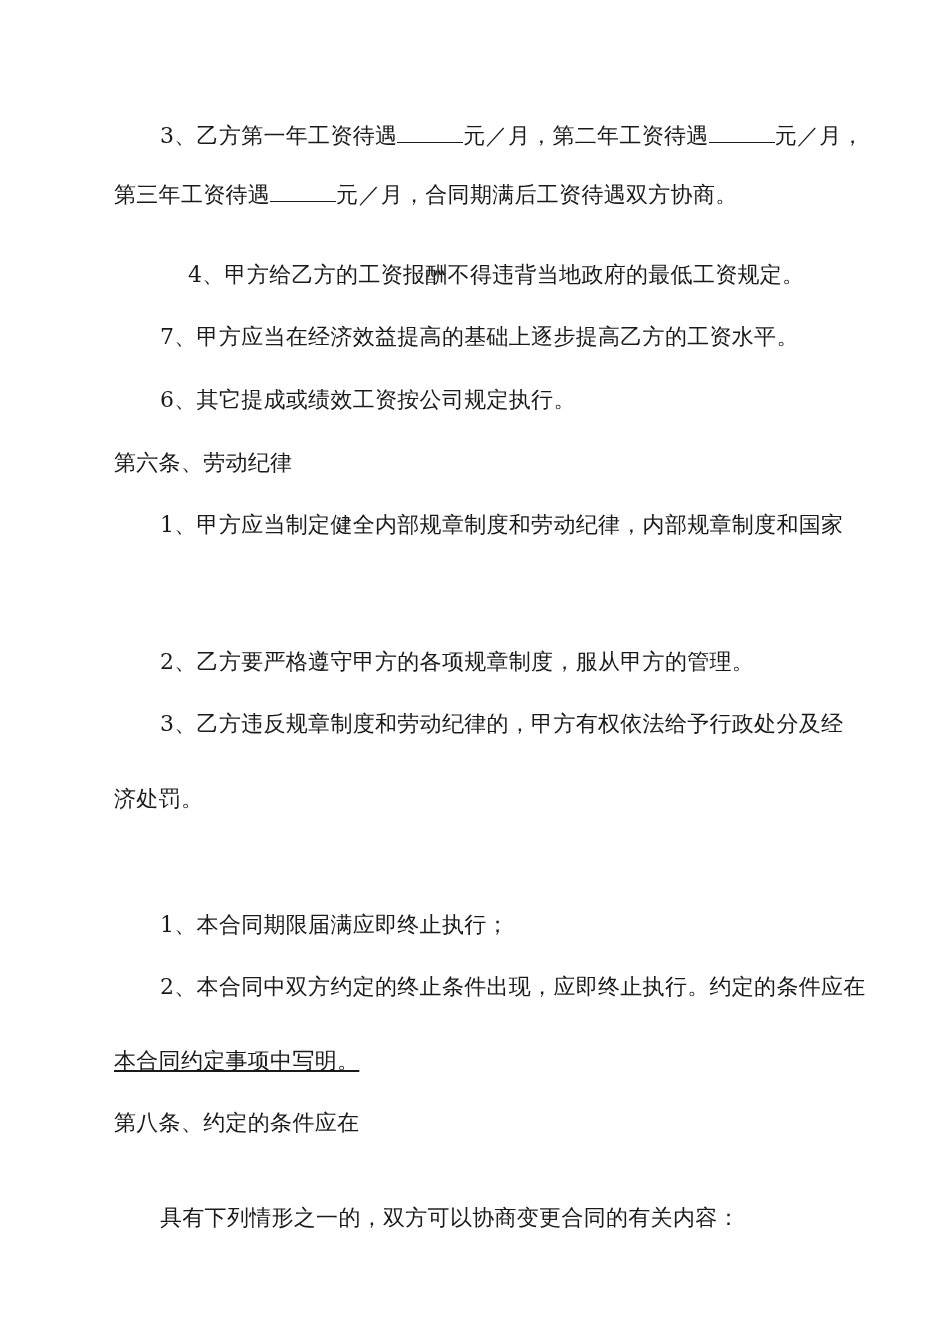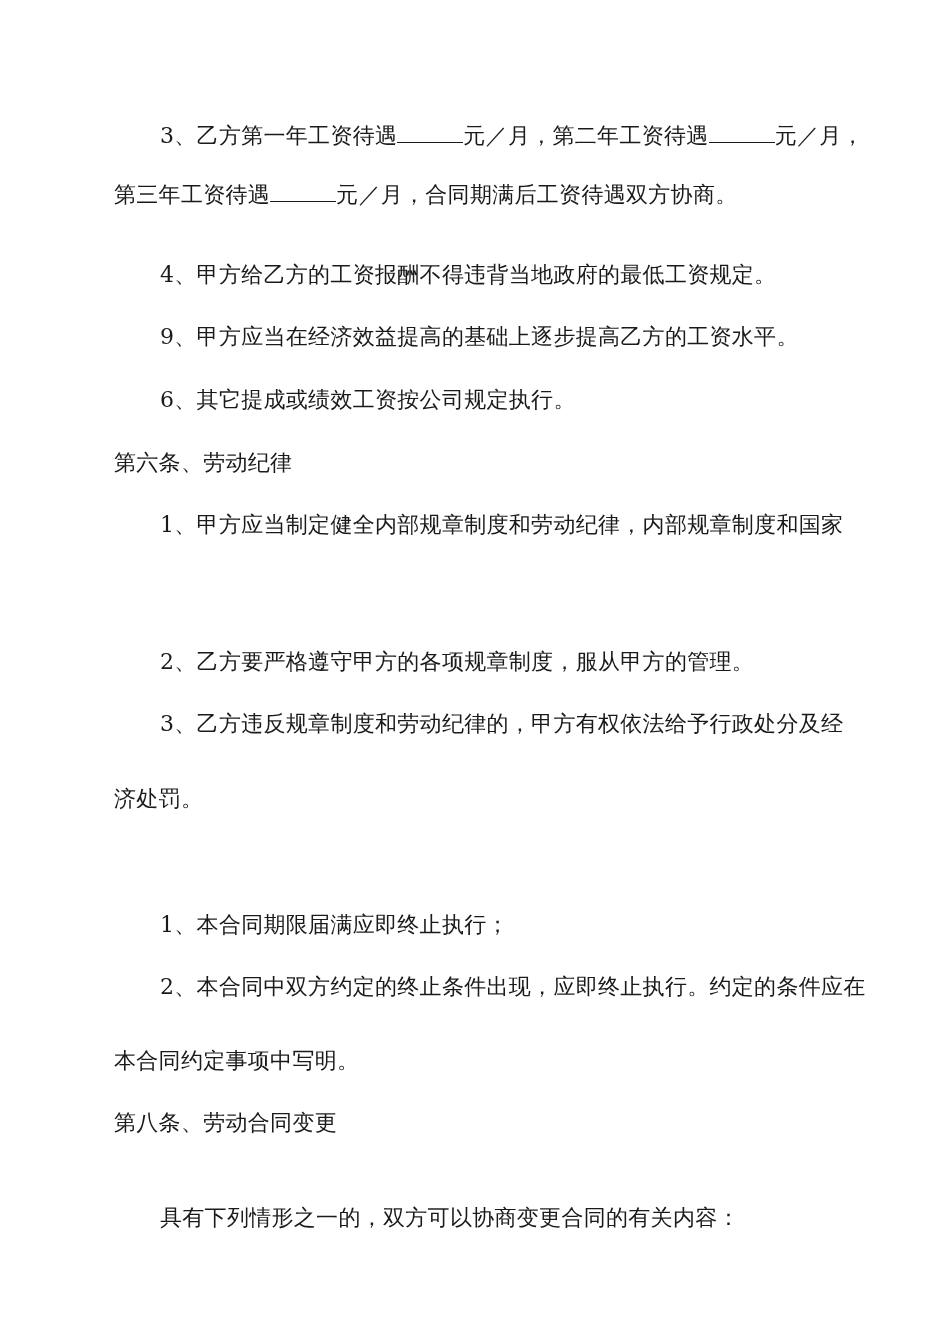--- a/index.html
+++ b/index.html
@@ -49,33 +49,33 @@
 <div class="page">
 
   <div class="line indent justify" style="top:122px;">
     <span>3、乙方第一年工资待遇</span><span class="blank"></span><span>元／月，第二年工资待遇</span><span class="blank"></span><span>元／月，</span>
   </div>
 
   <div class="line" style="top:181px;">
     <span>第三年工资待遇</span><span class="blank"></span><span>元／月，合同期满后工资待遇双方协商。</span>
   </div>
 
-  <div class="line indent" style="top:261px;">4、甲方给乙方的工资报酬不得违背当地政府的最低工资规定。</div>
-  <div class="line indent" style="top:323px;">9、甲方应当在经济效益提高的基础上逐步提高乙方的工资水平。</div>
+  <div class="line indent" style="top:261px;margin-left:28px;">4、甲方给乙方的工资报酬不得违背当地政府的最低工资规定。</div>
+  <div class="line indent" style="top:323px;">7、甲方应当在经济效益提高的基础上逐步提高乙方的工资水平。</div>
   <div class="line indent" style="top:386px;">6、其它提成或绩效工资按公司规定执行。</div>
 
   <div class="line" style="top:449px;">第六条、劳动纪律</div>
 
   <div class="line indent justify" style="top:511px;">1、甲方应当制定健全内部规章制度和劳动纪律，内部规章制度和国家</div>
   <div class="line indent" style="top:648px;">2、乙方要严格遵守甲方的各项规章制度，服从甲方的管理。</div>
   <div class="line indent justify" style="top:710px;">3、乙方违反规章制度和劳动纪律的，甲方有权依法给予行政处分及经</div>
   <div class="line" style="top:785px;">济处罚。</div>
 
 
   <div class="line indent" style="top:911px;">1、本合同期限届满应即终止执行；</div>
   <div class="line indent justify" style="top:973px;">2、本合同中双方约定的终止条件出现，应即终止执行。约定的条件应在</div>
-  <div class="line" style="top:1047px;">本合同约定事项中写明。</div>
+  <div class="line" style="top:1047px;text-decoration:underline;">本合同约定事项中写明。</div>
 
-  <div class="line" style="top:1109px;">第八条、劳动合同变更</div>
+  <div class="line" style="top:1109px;">第八条、约定的条件应在</div>
 
   <div class="line indent" style="top:1172px;margin-top:32px;">具有下列情形之一的，双方可以协商变更合同的有关内容：</div>
 
 </div>
 
 </body></html>

